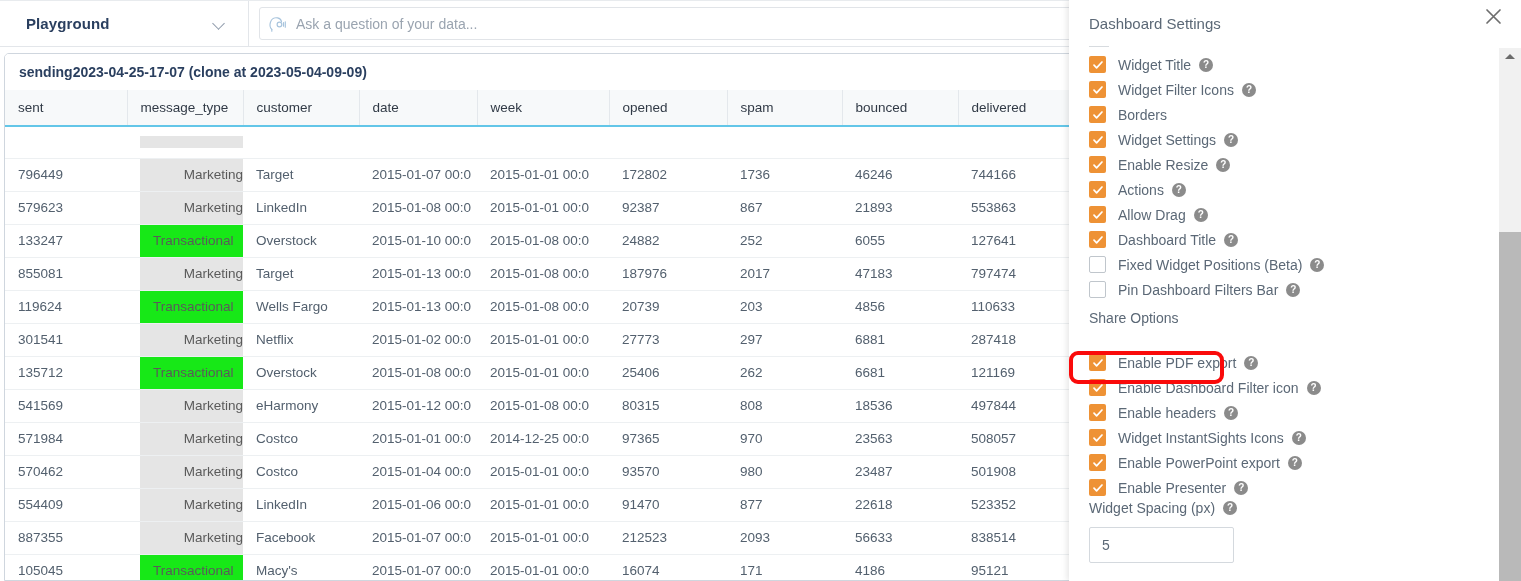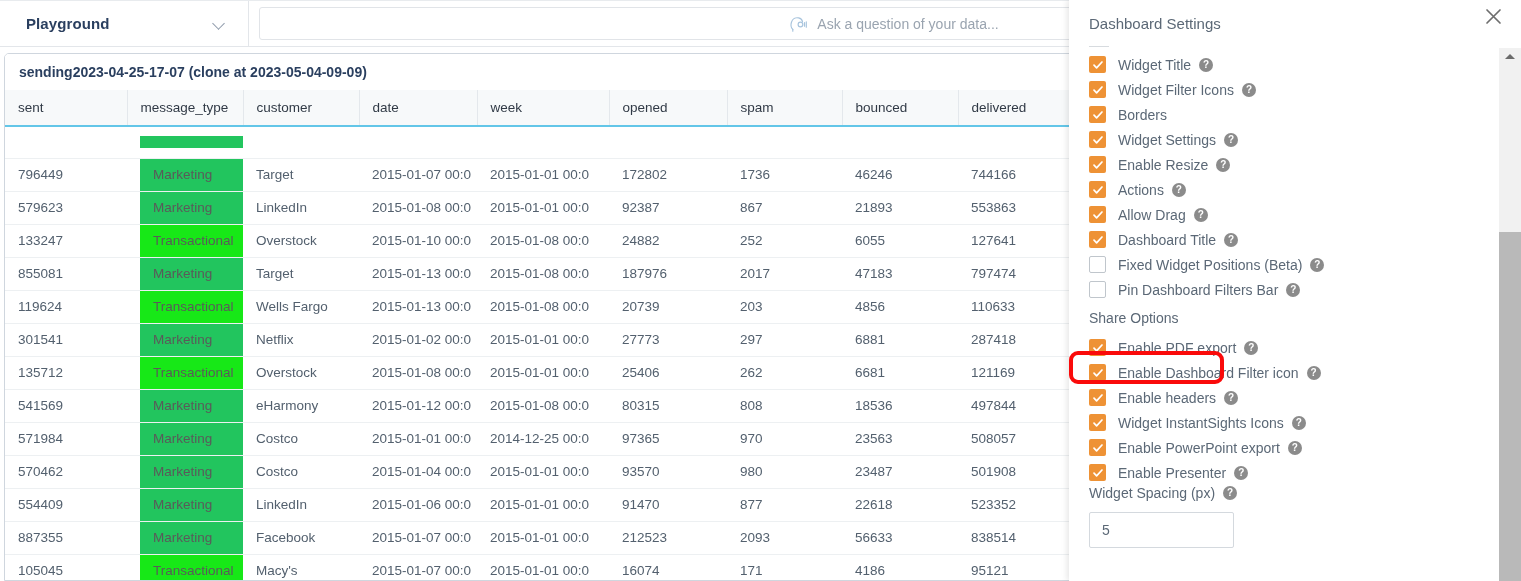--- a/index.html
+++ b/index.html
@@ -94,21 +94,20 @@
     right: 0px;
     top: 7px;
     height: 33px;
     border: 1px solid #e1e4e8;
     border-radius: 3px;
     background: #fff;
     display: flex;
     align-items: center;
     padding-left: 8px;
     cursor: text;
-    justify-content: center;
   }
   .ask-icon { width: 22px; height: 18px; margin-right: 6px; flex: none; }
   .ask-placeholder {
     color: #9aa4b0;
     font-size: 14px;
   }
 
   
   .widget {
     position: absolute;
@@ -164,21 +163,21 @@
     border-bottom: none;
   }
   .chip {
     display: block;
     height: 32px;
     line-height: 32px;
     padding-left: 13px;
     color: #5a5a5a;
     font-size: 13.5px;
   }
-  .chip.marketing { background: #22c55e; }
+  .chip.marketing { background: #e5e5e5; text-align: right; }
   .chip.transactional { background: #17e817; }
   
   tr.clip-row td { height: 12px; border-bottom: none; }
   tr.clip-row .chip { height: 12px; line-height: 0; font-size: 0; }
 
   .col-sent      { width: 122px; }
   .col-msgtype   { width: 116px; }
   .col-customer  { width: 116px; }
   .col-date      { width: 118px; }
   .col-week      { width: 132px; }
@@ -267,21 +266,21 @@
     line-height: 14px;
     text-align: center;
     flex: none;
     cursor: pointer;
     font-family: "Liberation Sans", sans-serif;
   }
   .section-head {
     font-size: 14px;
     color: #5b6876;
     margin-top: 8px;
-    margin-bottom: 9px;
+    margin-bottom: 24px;
     display: inline-block;
   }
   .share-highlight {
     position: absolute;
     left: 0px;
     top: 303px;
     width: 155px;
     height: 33px;
     border: 4px solid #fa0a0a;
     border-radius: 9px;

